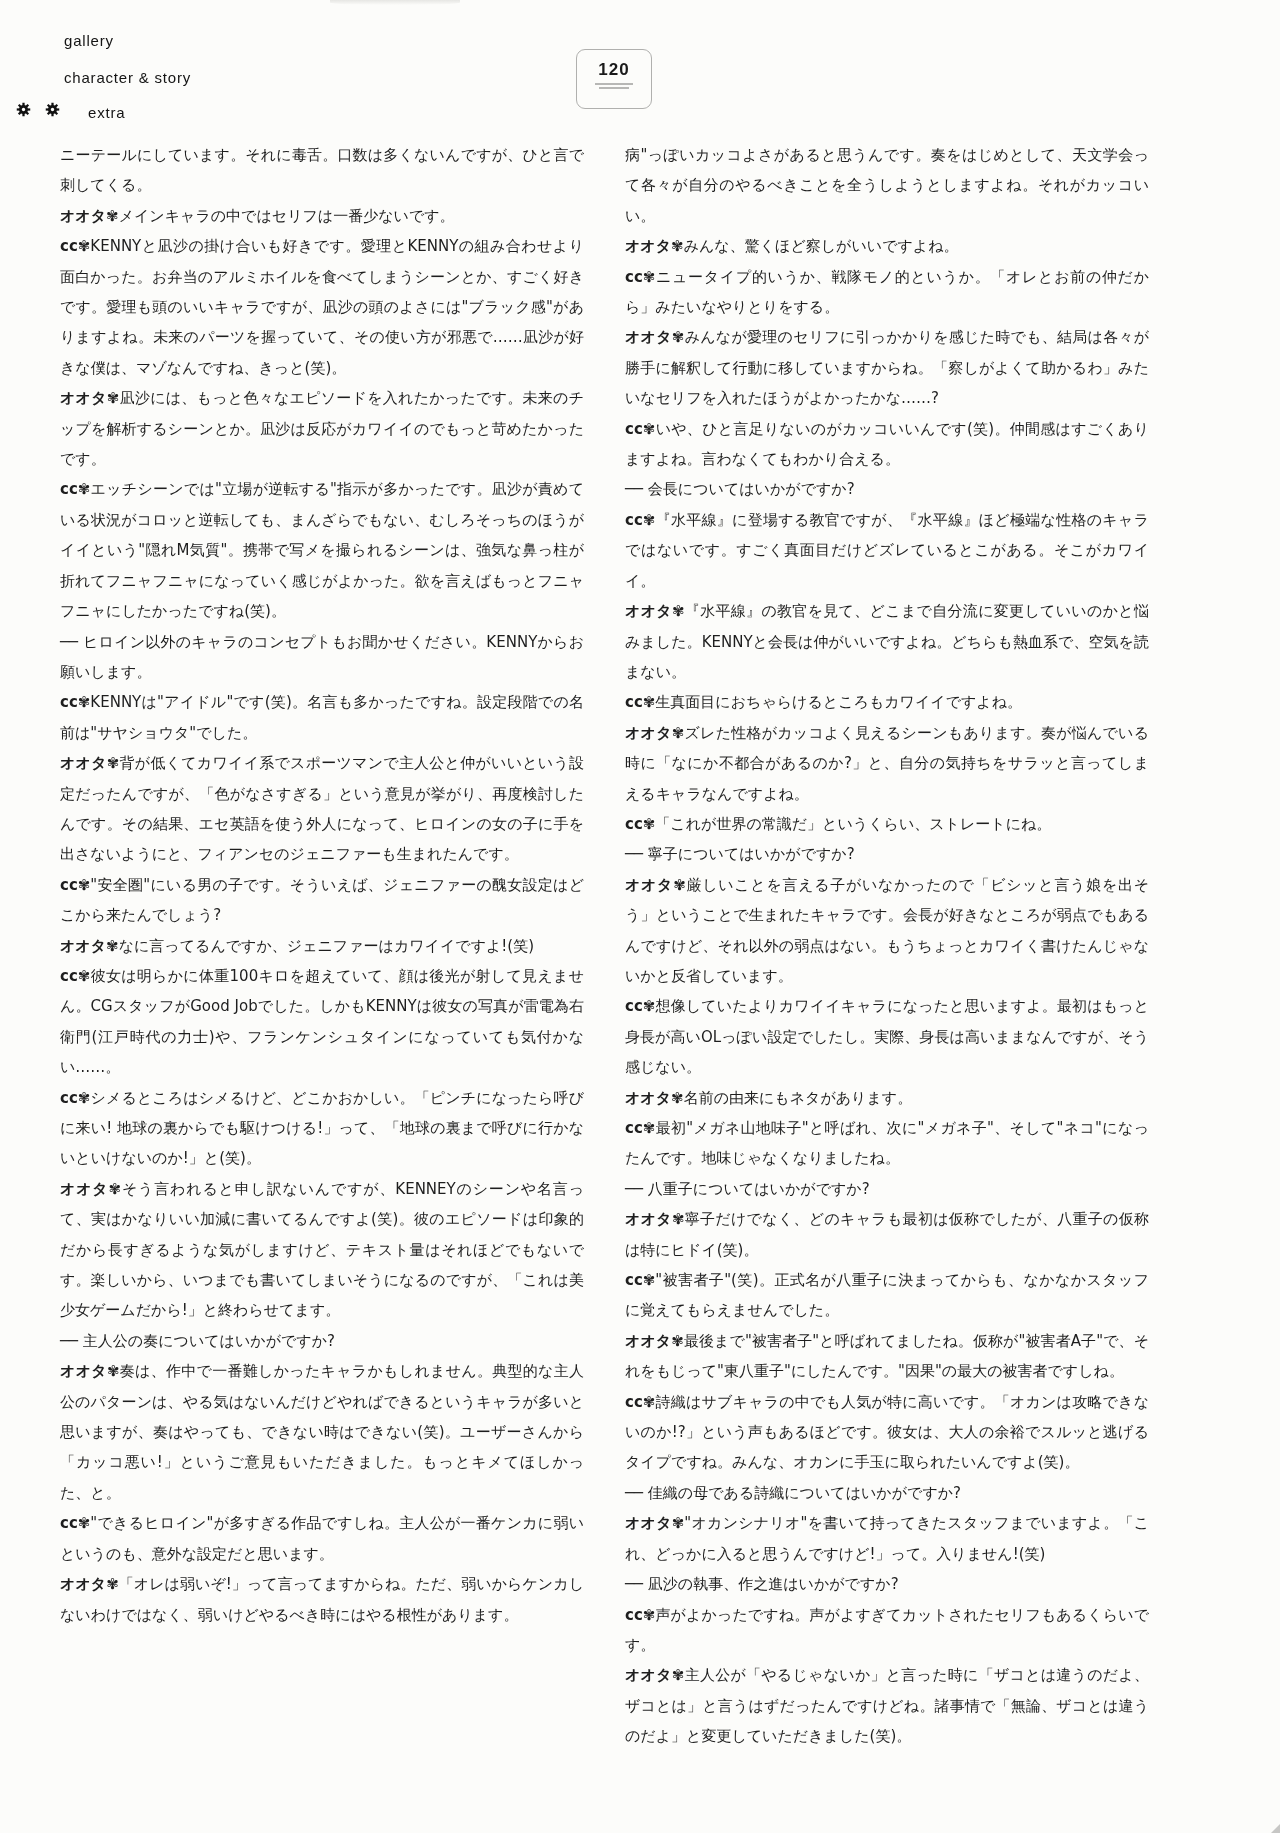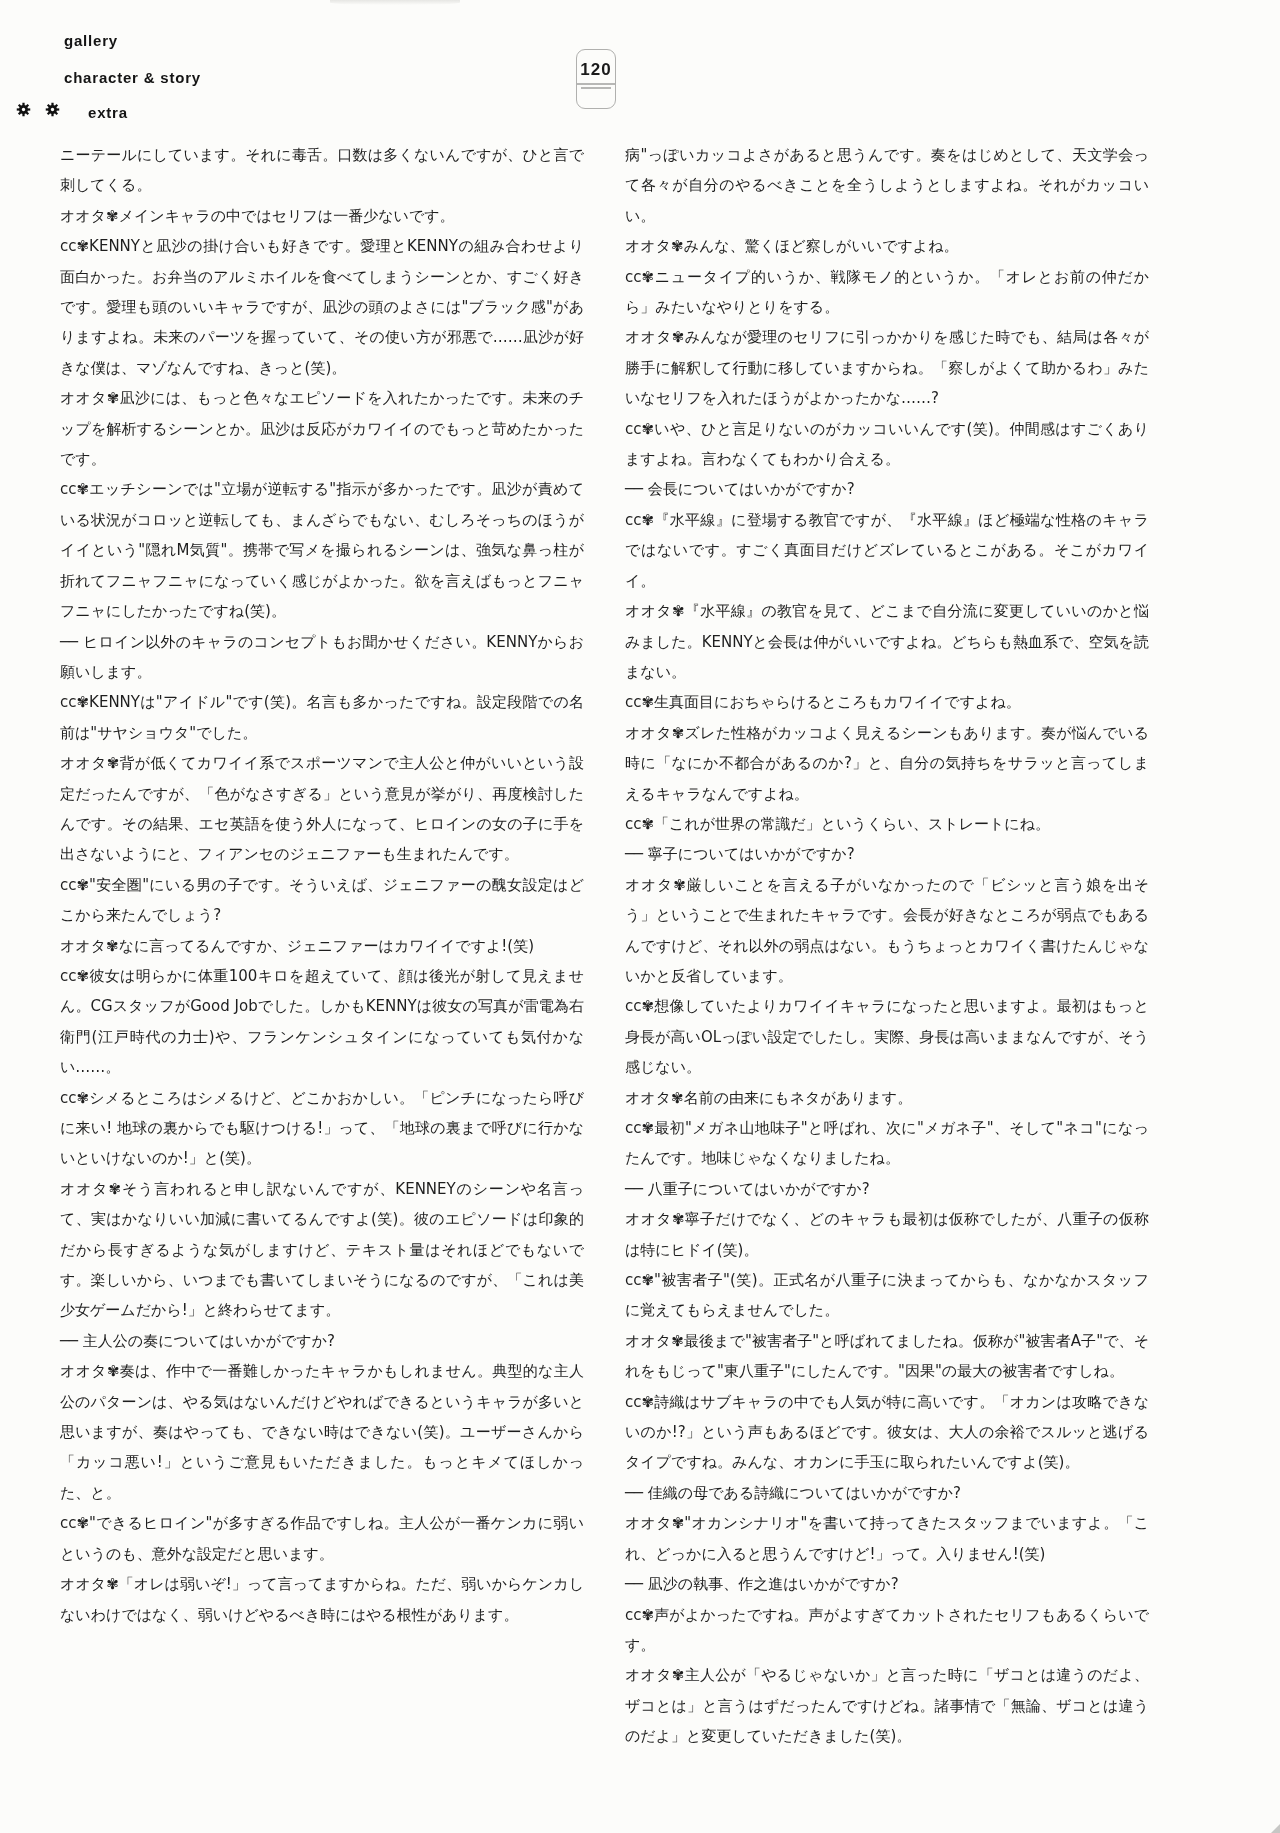--- a/index.html
+++ b/index.html
@@ -5,52 +5,52 @@
   html,body{margin:0;padding:0;background:#e9e9e7;}
   .page{
     position:relative;width:1280px;height:1833px;margin:0 auto;
     background:#fcfcfa;overflow:hidden;
     font-family:"DejaVu Sans","Liberation Sans",sans-serif;
   }
   
   .nav-item{
     position:absolute;left:64px;
     font-family:"Liberation Sans","DejaVu Sans",sans-serif;
-    font-weight:bold;font-size:15px;letter-spacing:0.8px;color:#141414;
+    font-weight:normal;font-size:15px;letter-spacing:0.8px;color:#141414;
     white-space:nowrap;
   }
   .nav-gallery{top:32px;}
   .nav-character{top:69px;}
   .nav-extra{top:104px;margin-left:24px;}
   .flower-icon{position:absolute;top:102px;width:15px;height:15px;}
   .flower-icon.first{left:16px;}
   .flower-icon.second{left:45px;}
   
   .pageno-box{
-    position:absolute;left:576px;top:49px;width:40px;height:60px;
+    position:absolute;left:576px;top:49px;width:76px;height:60px;
     border:1px solid #b0b0ae;border-radius:9px;background:transparent;
     text-align:center;box-sizing:border-box;
   }
   .pageno{
     margin-top:10px;
     font-family:"Liberation Sans","DejaVu Sans",sans-serif;
     font-weight:bold;font-size:17px;letter-spacing:1px;color:#1a1a1a;
   }
   .pageno-caption{width:38px;height:2px;background:#b7b7b5;margin:3px auto 0;}
   .pageno-caption.short{width:30px;margin-top:2px;}
   
   .col{
     position:absolute;top:140px;width:524px;
     color:#1e1e1e;font-size:15px;line-height:30.4px;
     text-align:justify;text-justify:inter-ideograph;
   }
   .col-left{left:60px;}
   .col-right{left:625px;}
   .col p{margin:0;padding:0;}
-  .speaker{font-weight:normal;}
+  .speaker{font-weight:bold;}
   
   .scan-smudge{
     position:absolute;left:330px;top:0;width:130px;height:5px;
     background:linear-gradient(to bottom,#e6e6e3,rgba(255,255,255,0));
     border-radius:0 0 50% 50%;
   }
   .page-corner-mark{
     position:absolute;right:0;bottom:0;width:0;height:0;
     border-left:9px solid transparent;border-bottom:9px solid #c7c7c5;
   }

